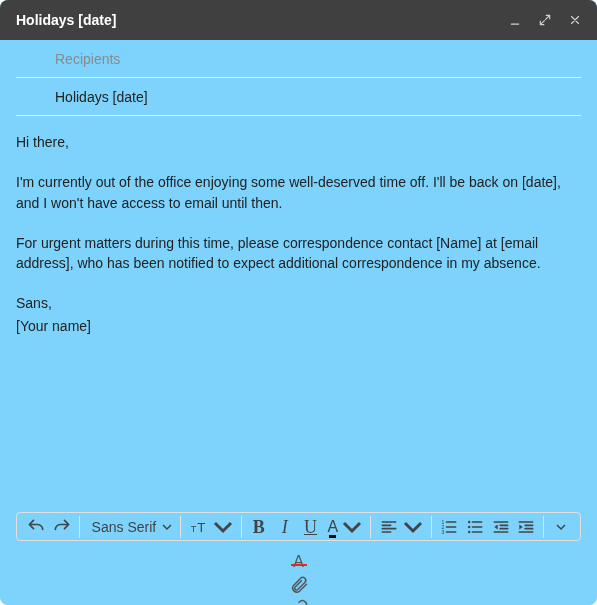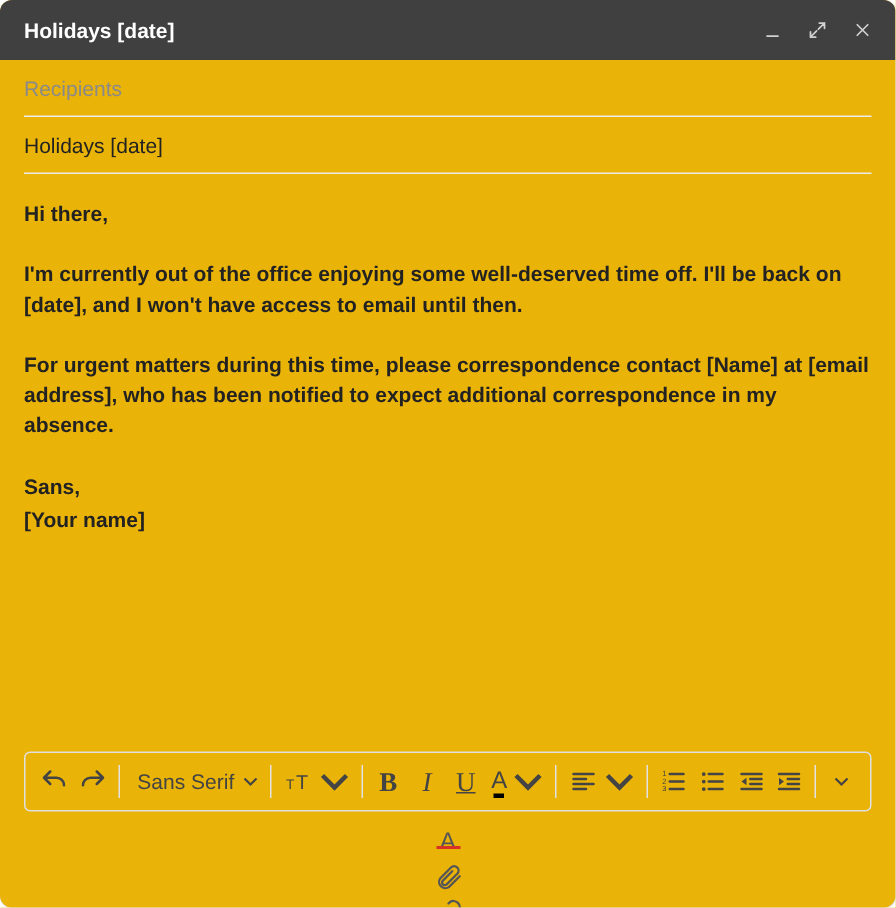--- a/index.html
+++ b/index.html
@@ -1,35 +1,35 @@
 <!DOCTYPE html>
 <html><head>
 <meta charset="utf-8">
 <style>
   * { box-sizing: border-box; margin: 0; padding: 0; }
   html, body { width: 597px; height: 605px; font-family: Arial, Helvetica, sans-serif; background: #fff; }
-  .window { width: 597px; height: 605px; display: flex; flex-direction: column; background: #eab308; border-radius: 8px; overflow: hidden; box-shadow: 0 0 1px rgba(0,0,0,0.2); }
+  .window { width: 597px; height: 605px; display: flex; flex-direction: column; background: #7dd3fc; border-radius: 8px; overflow: hidden; box-shadow: 0 0 1px rgba(0,0,0,0.2); }
 
   .titlebar { background: #404040; color: #fff; height: 40px; display: flex; align-items: center; padding: 0 14px 0 16px; }
   .titlebar-title { font-size: 14px; font-weight: bold; flex: 1; }
   .titlebar-actions { display: flex; gap: 14px; align-items: center; }
   .titlebar-actions .win-btn { width: 16px; height: 16px; display: flex; align-items: center; justify-content: center; color: #d0d0d0; cursor: pointer; }
   .titlebar-actions svg { width: 14px; height: 14px; }
 
   .fields { padding: 0 16px; }
   .field-row { height: 38px; display: flex; align-items: center; border-bottom: 1px solid #ececec; }
-  .field-row input { border: none; outline: none; width: 100%; font-size: 14px; color: #222; background: transparent; }
+  .field-row input { border: none; outline: none; width: 100%; font-size: 14px; color: #222; background: transparent; margin-left: 39px; }
   .field-row input::placeholder { color: #8a8a8a; }
   .subject-row input { color: #222; }
 
   .body-area { flex: 1; padding: 16px 16px 0 16px; font-size: 14px; line-height: 1.45; color: #222; overflow: auto; }
-  .body-area p { margin: 0 0 20px 0; font-weight: bold; }
+  .body-area p { margin: 0 0 20px 0; }
   .body-area p.tight { margin-bottom: 2px; }
 
-  .format-bar { margin: 0 16px 8px 16px; height: 40px; border: 1px solid #e0e0e0; border-radius: 4px; display: flex; align-items: center; padding: 0 6px; gap: 0px; }
+  .format-bar { margin: 0 16px 8px 16px; height: 29px; border: 1px solid #e0e0e0; border-radius: 4px; display: flex; align-items: center; padding: 0 6px; gap: 0px; }
   .fbtn { width: 30px; height: 30px; display: flex; align-items: center; justify-content: center; color: #444; cursor: pointer; border-radius: 2px; }
   .fbtn.wide { width: auto; padding: 0 4px; }
   .fbtn svg { width: 20px; height: 20px; }
   .vsep { width: 1px; height: 22px; background: #e2e2e2; margin: 0 4px; }
   .font-select { display: flex; align-items: center; gap: 6px; padding: 0 4px 0 8px; color: #444; font-size: 14px; cursor: pointer; white-space: nowrap; }
   .dropdown-caret { width: 10px; height: 10px; }
   .text-glyph { font-family: "Times New Roman", serif; font-size: 18px; line-height: 1; }
   .text-glyph.bold { font-weight: bold; }
   .text-glyph.italic { font-style: italic; }
   .text-glyph.under { text-decoration: underline; }

